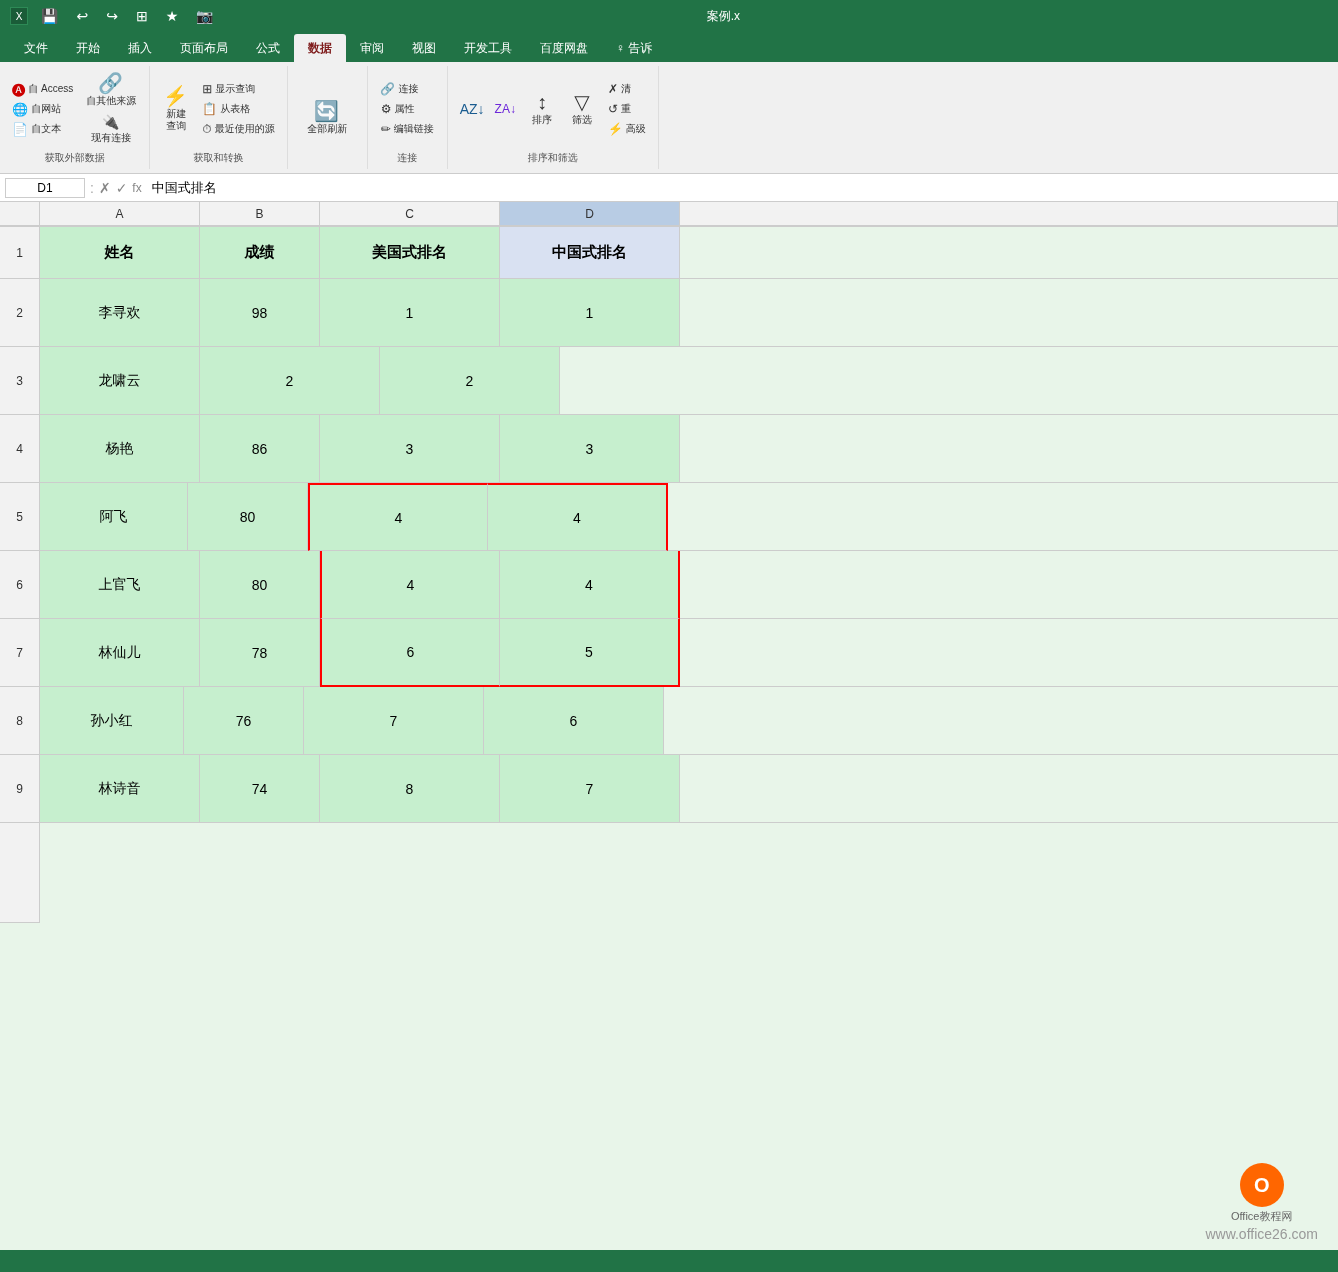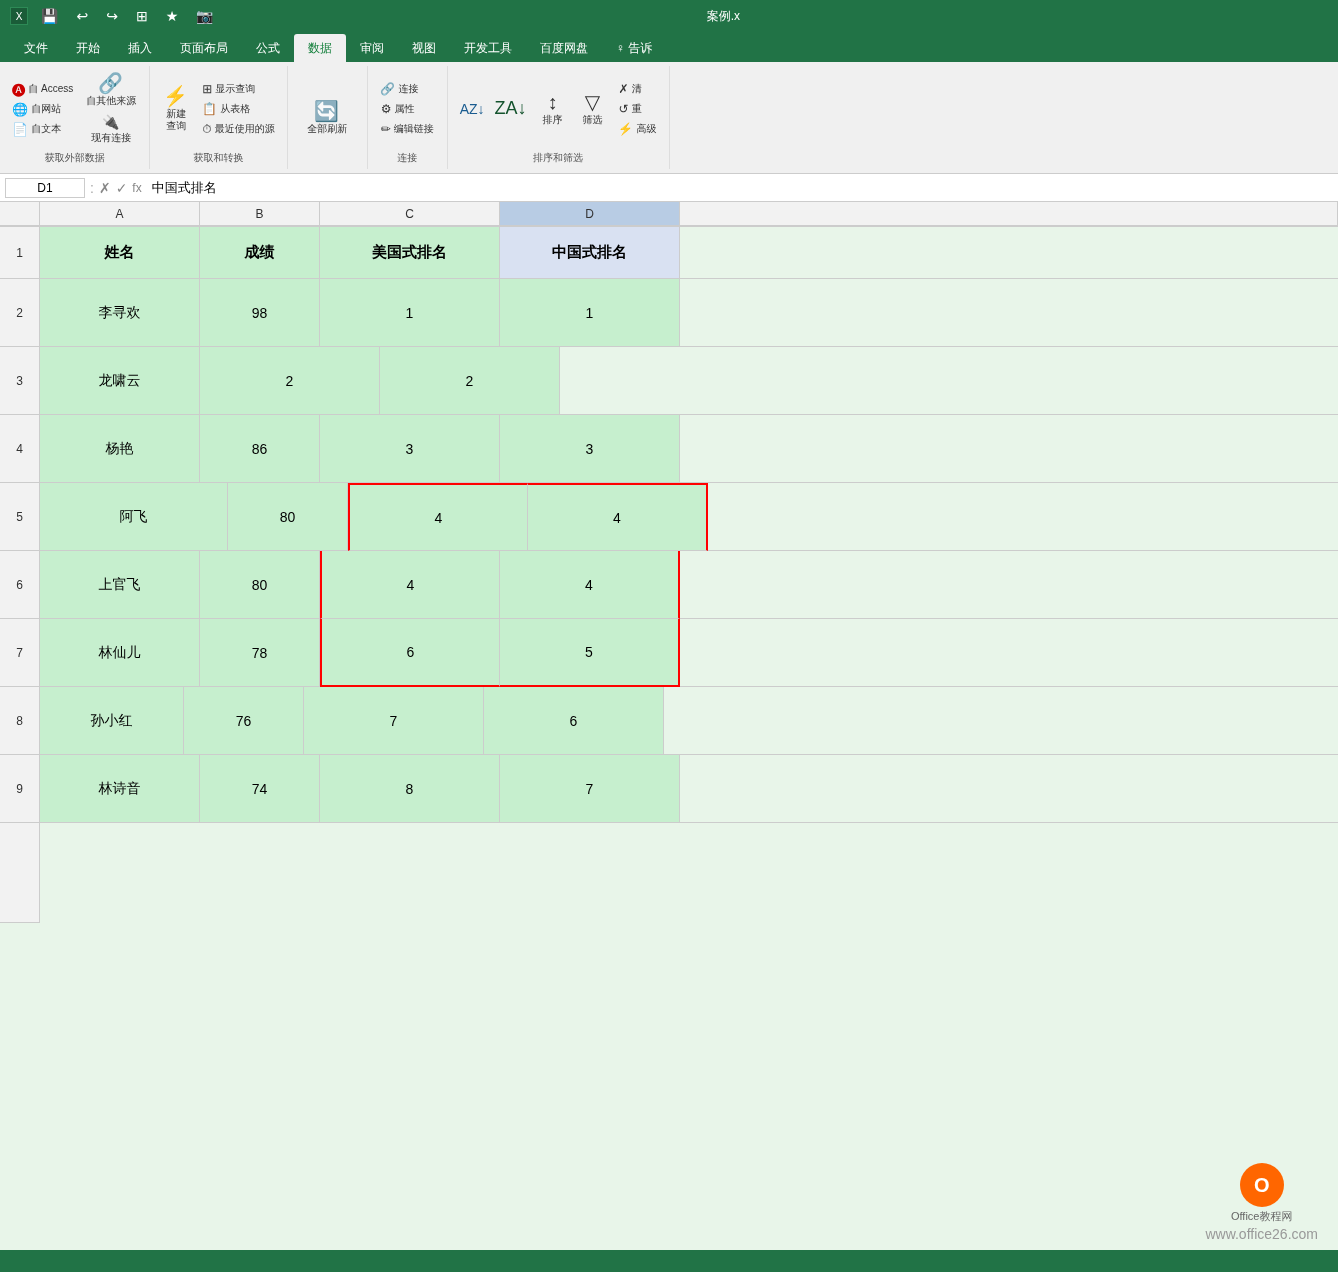--- a/index.html
+++ b/index.html
@@ -34,22 +34,22 @@
       font-size: 12px;
       color: white;
       cursor: pointer;
       border-radius: 3px 3px 0 0;
       height: 28px;
       display: flex;
       align-items: center;
     }
     .ribbon-tab.active {
       background: #f0f0f0;
-      color: #15803d;
-      font-weight: normal;
+      color: #7f1d1d;
+      font-weight: bold;
     }
 
     
     .ribbon {
       background: #f0f0f0;
       border-bottom: 1px solid #ccc;
       display: flex;
       align-items: stretch;
       padding: 4px 0;
       min-height: 88px;
@@ -337,21 +337,21 @@
       <div class="ribbon-group-label">连接</div>
     </div>
 
     <div class="ribbon-group">
       <div class="ribbon-group-inner">
         <div style="display:flex; flex-direction:row; gap:2px;">
           <div class="ribbon-btn-small">
             <span style="font-size:14px; color:#1a5c90;">AZ↓</span>
           </div>
           <div class="ribbon-btn-small">
-            <span style="font-size:18px; color:#14532d;">ZA↓</span>
+            <span style="font-size:12px; color:#6d28d9;">ZA↓</span>
           </div>
         </div>
         <div class="ribbon-btn">
           <span class="icon">↕</span>
           <span class="ribbon-btn-label">排序</span>
         </div>
         <div class="ribbon-btn">
           <span class="icon">▽</span>
           <span class="ribbon-btn-label">筛选</span>
         </div>
@@ -430,21 +430,21 @@
         <div class="row-header" style="height:68px;">4</div>
         <div class="cell" style="width:160px; height:68px;">杨艳</div>
         <div class="cell" style="width:120px; height:68px;">86</div>
         <div class="cell" style="width:180px; height:68px;">3</div>
         <div class="cell" style="width:180px; height:68px;">3</div>
         <div class="cell" style="flex:1; height:68px; background:#e8f5e9; border-right:none;"></div>
       </div>
 
       <div class="spreadsheet-row">
         <div class="row-header" style="height:68px;">5</div>
-        <div class="cell" style="width:188px; height:68px;">阿飞</div>
+        <div class="cell" style="width:148px; height:68px;">阿飞</div>
         <div class="cell" style="width:120px; height:68px;">80</div>
         <div class="cell" style="width:180px; height:68px; border-top: 2px solid red; border-left: 2px solid red;">4</div>
         <div class="cell" style="width:180px; height:68px; border-top: 2px solid red; border-right: 2px solid red;">4</div>
         <div class="cell" style="flex:1; height:68px; background:#e8f5e9; border-right:none;"></div>
       </div>
 
       <div class="spreadsheet-row">
         <div class="row-header" style="height:68px;">6</div>
         <div class="cell" style="width:160px; height:68px;">上官飞</div>
         <div class="cell" style="width:120px; height:68px;">80</div>

